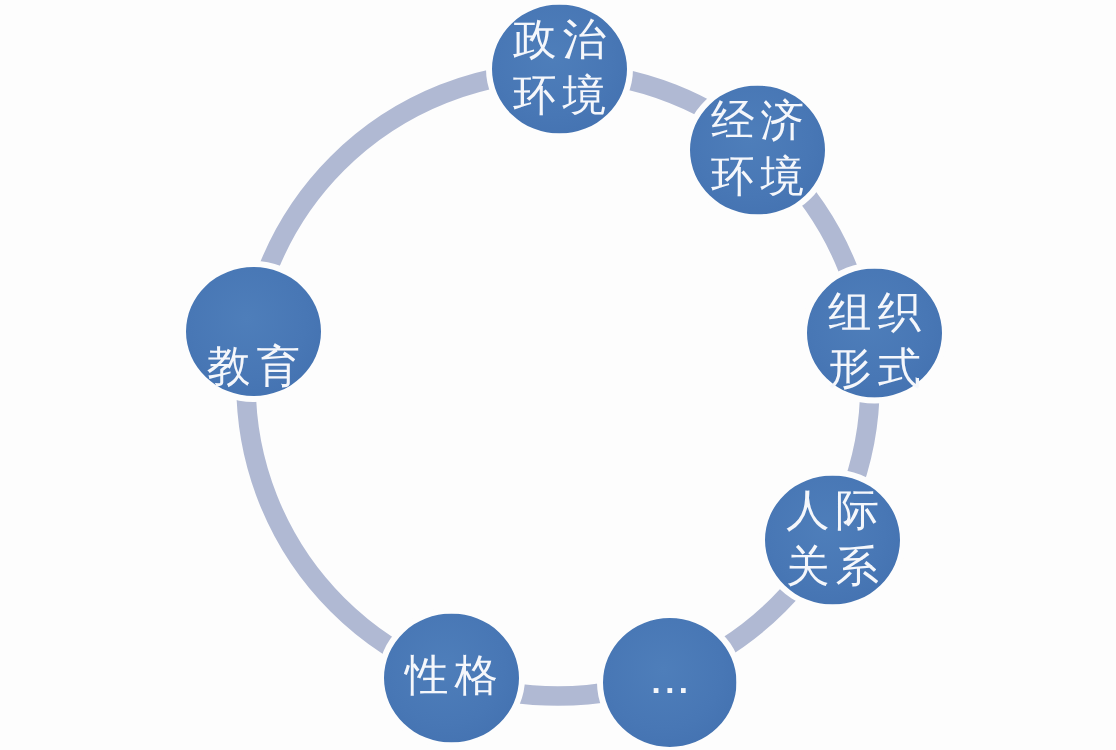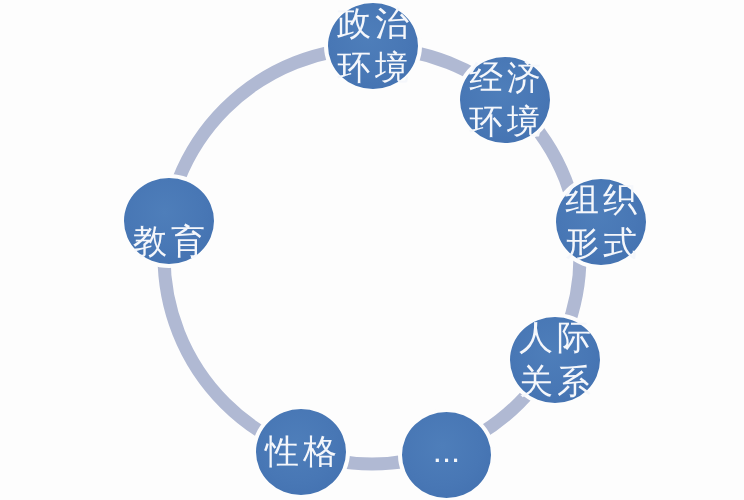--- a/index.html
+++ b/index.html
@@ -30,21 +30,21 @@
     border: 4px solid #fdfdfd;
     border-radius: 50%;
     background: #4a79b6;
     background: radial-gradient(circle at 45% 40%, #4e7eba 0%, #4877b5 55%, #416fae 100%);
     color: #f5f7fb;
     display: flex;
     align-items: center;
     justify-content: center;
     text-align: center;
     white-space: pre-line;
-    font-size: 34px;
+    font-size: 29px;
     line-height: 1.28;
     letter-spacing: 4px;
     padding-left: 4px;
   }
   .node.center {
     width: 136px;
     height: 136px;
     border: none;
     font-size: 34px;
     line-height: 1.32;
@@ -54,21 +54,21 @@
   .node.ellipsis {
     font-size: 22px;
     font-weight: bold;
     letter-spacing: 3px;
     padding-left: 3px;
     line-height: 1;
   }
   
   .pos-political      { left: 324px; top:  -1px; }
   .pos-economic       { left: 456px; top:  53px; }
-  .pos-organization   { left: 552px; top: 175px; }
+  .pos-organization   { left: 534px; top: 175px; align-items: flex-end; }
   .pos-interpersonal  { left: 506px; top: 313px; }
   .pos-ellipsis       { left: 398px; top: 408px; }
   .pos-personality    { left: 252px; top: 405px; }
   .pos-interest       { left: 145px; top: 318px; }
   .pos-education      { left: 120px; top: 174px; align-items: flex-end; }
   .pos-ability        { left: 190px; top:  48px; }
   .pos-center         { left: 305px; top: 187px; }
 </style>
 </head>
 <body>

